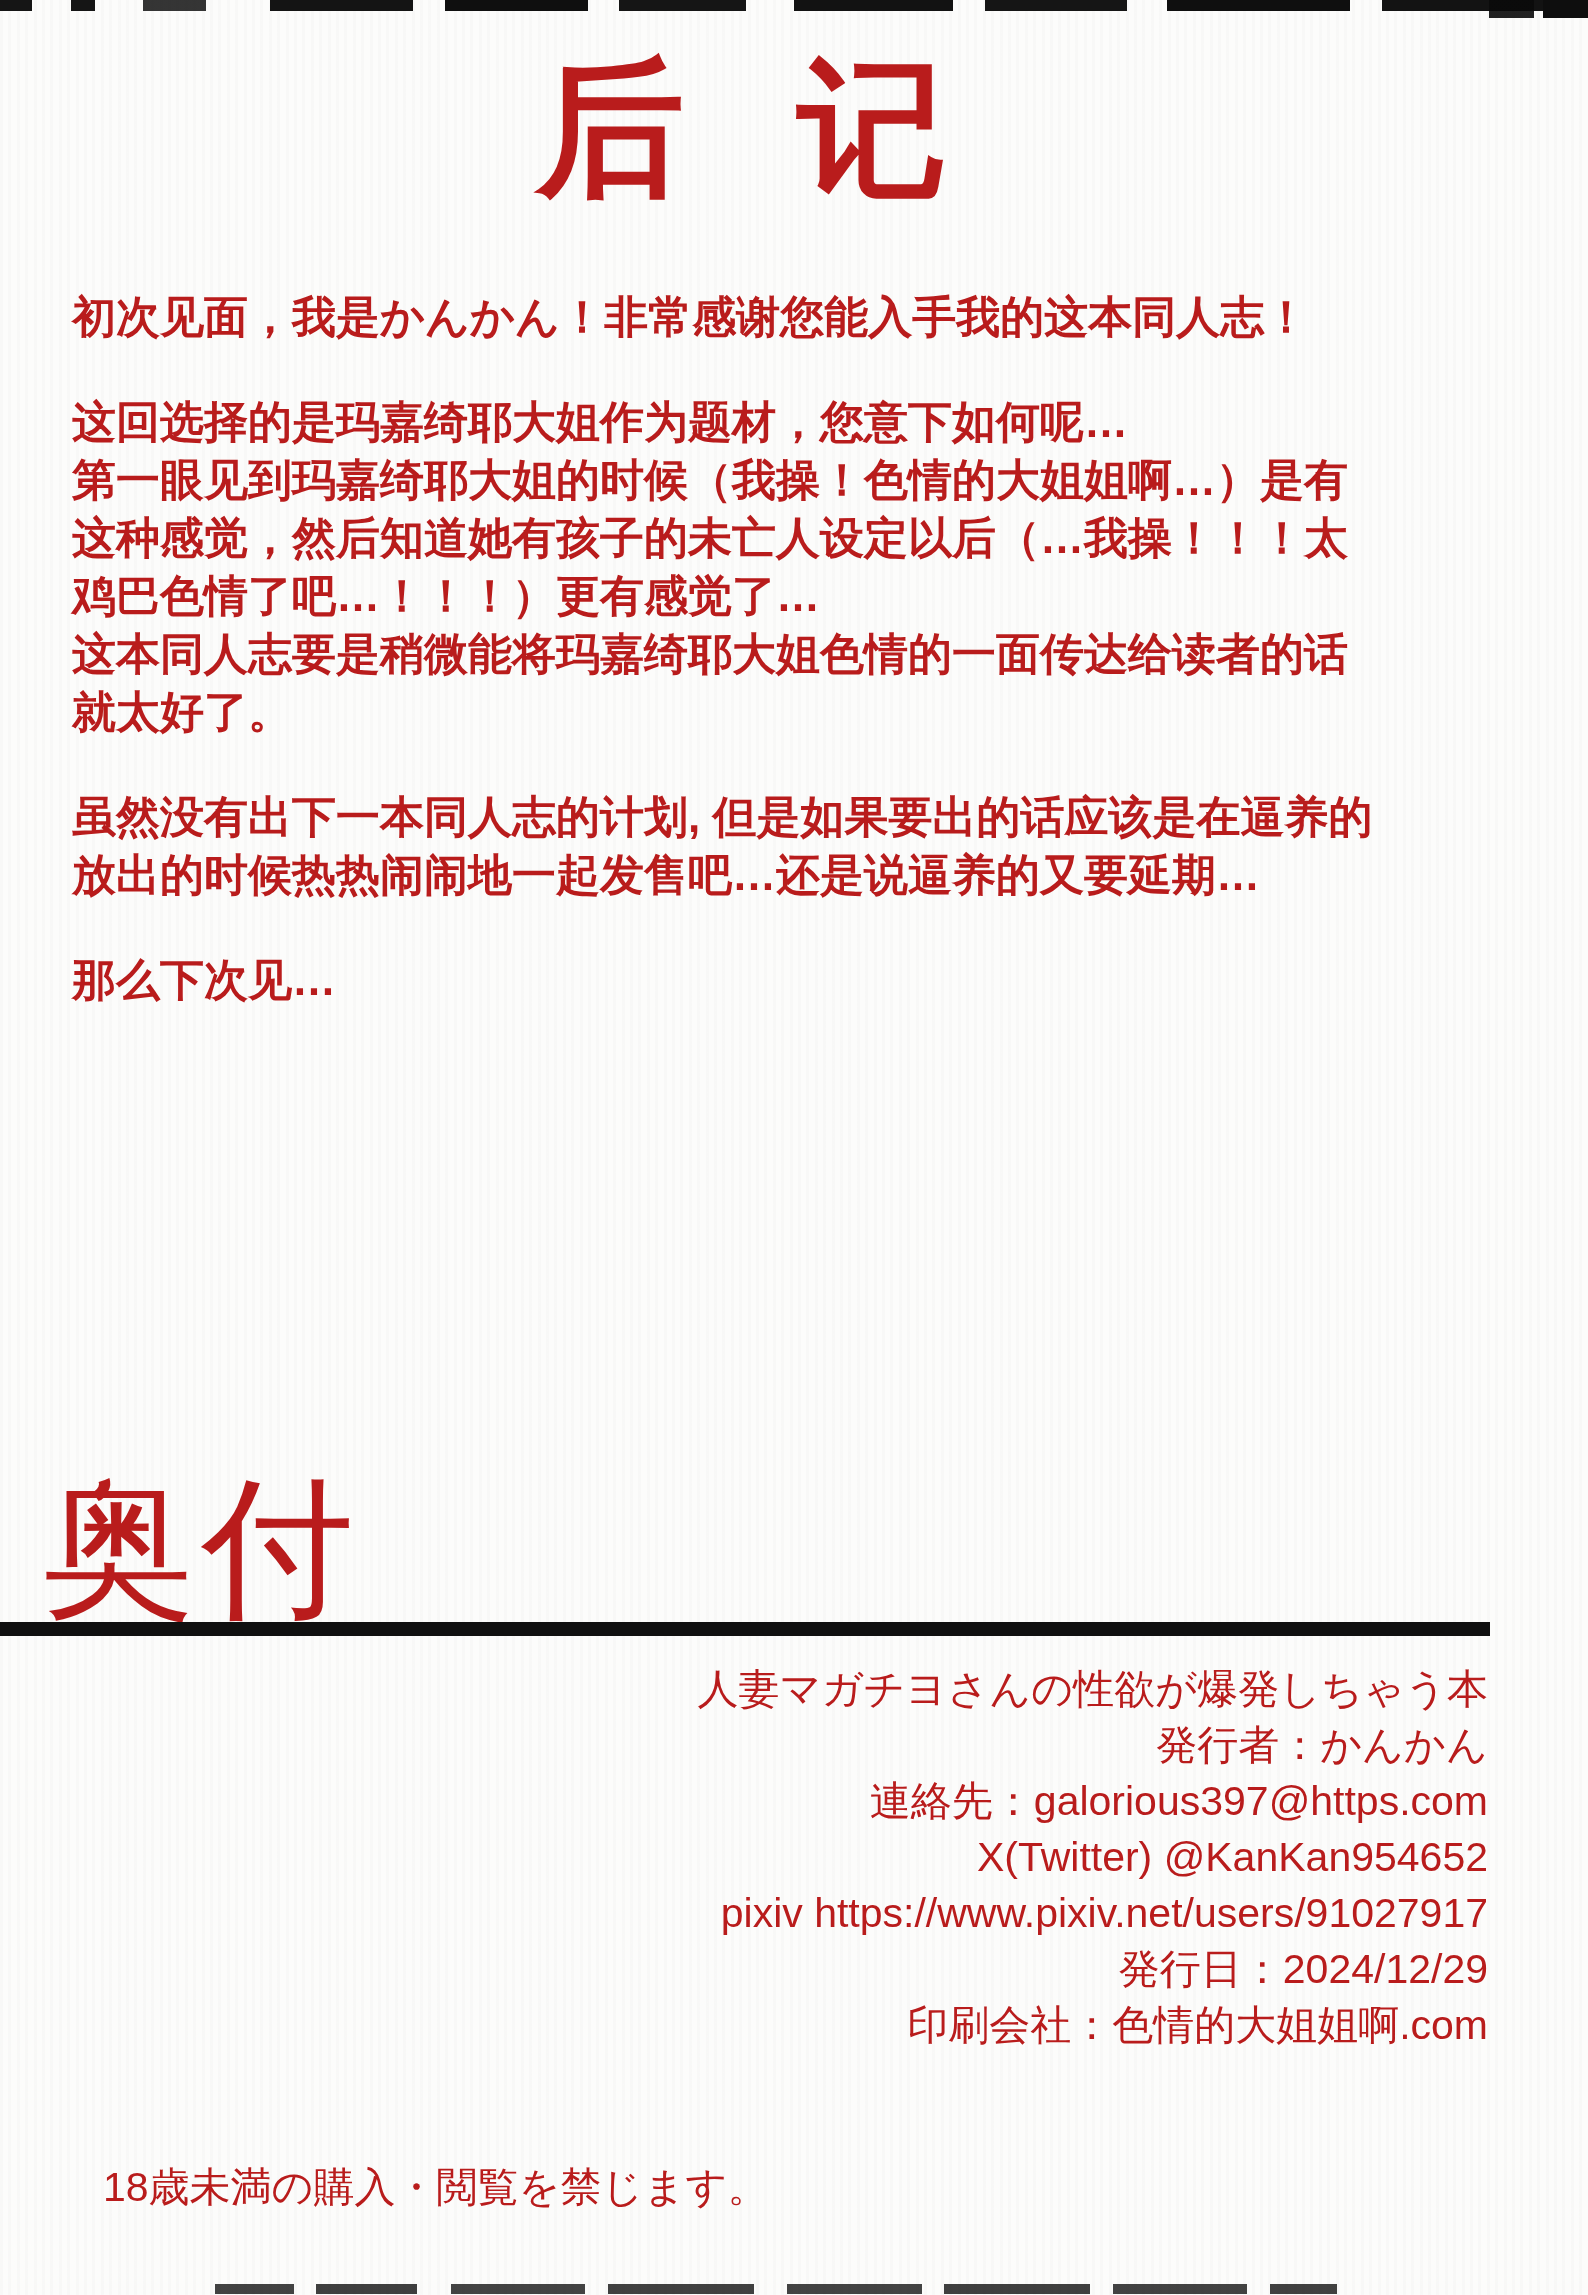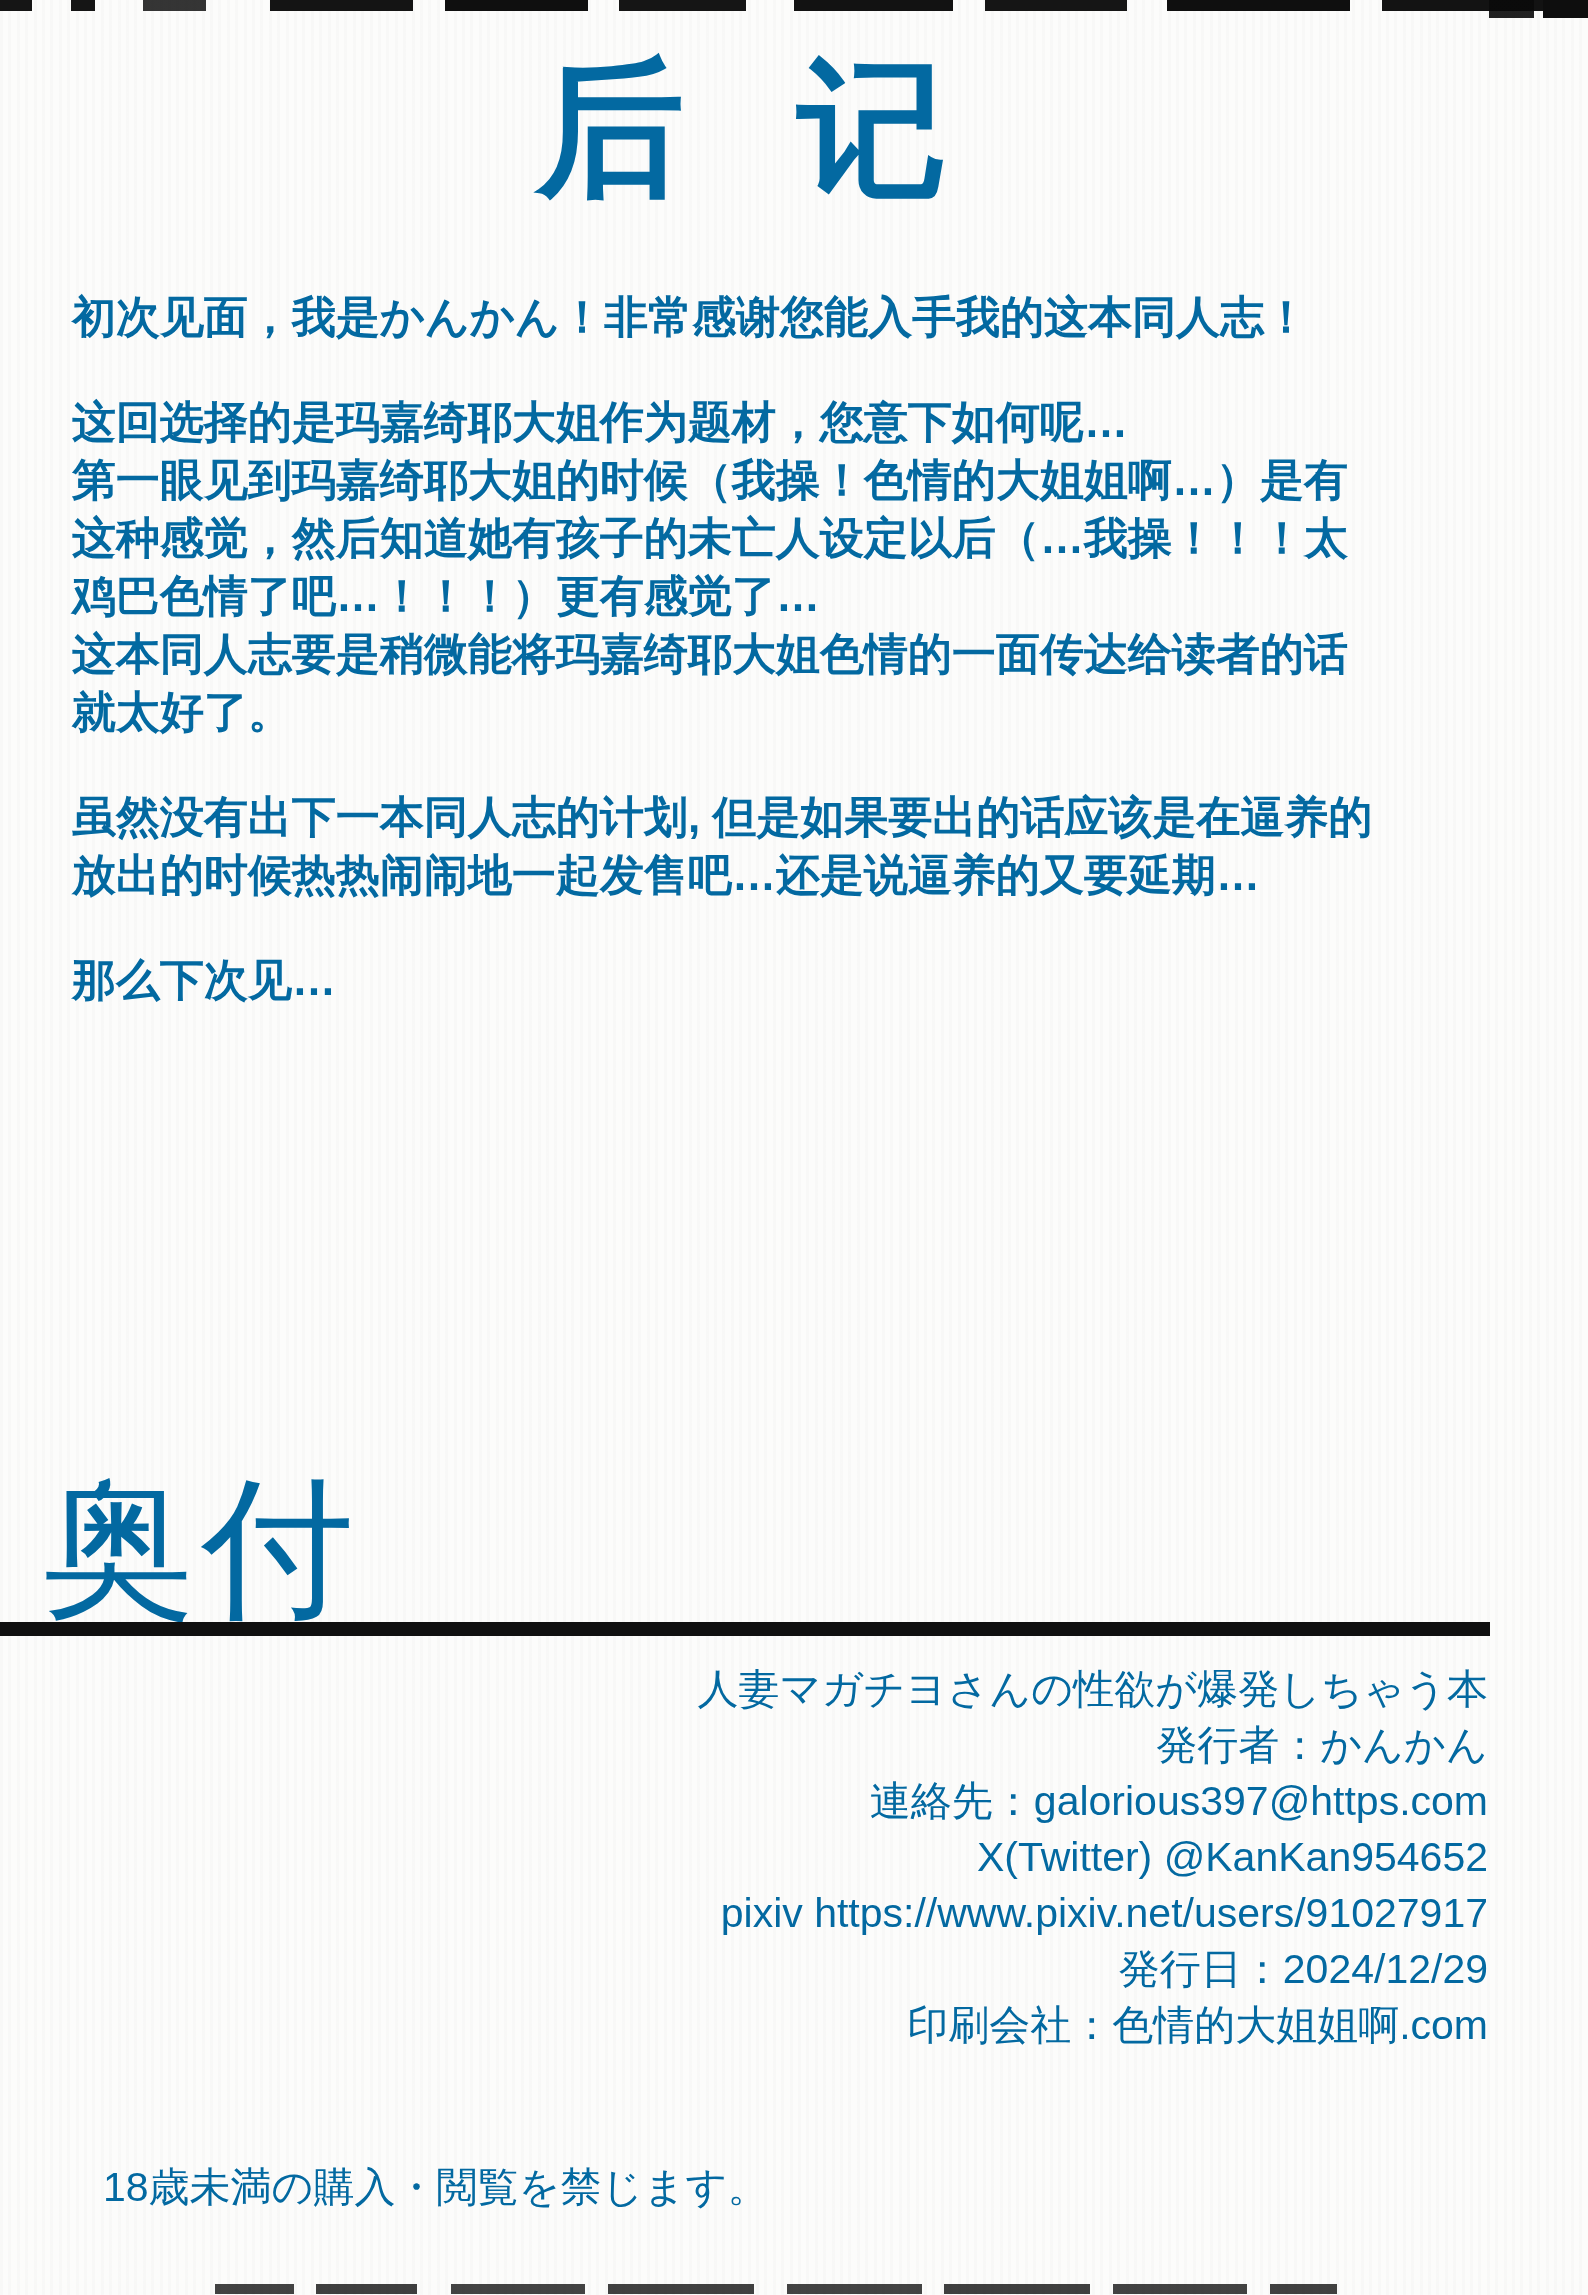--- a/index.html
+++ b/index.html
@@ -6,21 +6,21 @@
   body{
     width:1588px;height:2295px;
     background:#e8e8e6;
     font-family:"Liberation Sans", sans-serif;
   }
   .page{
     position:relative;
     width:1588px;height:2295px;
     background:#fcfcfb;
     overflow:hidden;
-    color:#0369a1;
+    color:#b91c1c;
   }
   
   .streaks{
     position:absolute;inset:0;
     background:repeating-linear-gradient(90deg,
       rgba(0,0,0,0.016) 0 3.1px, rgba(0,0,0,0) 3.1px 8.4px);
     pointer-events:none;
   }
   .artifact-top{
     position:absolute;top:0;left:0;width:1588px;height:10.7px;

